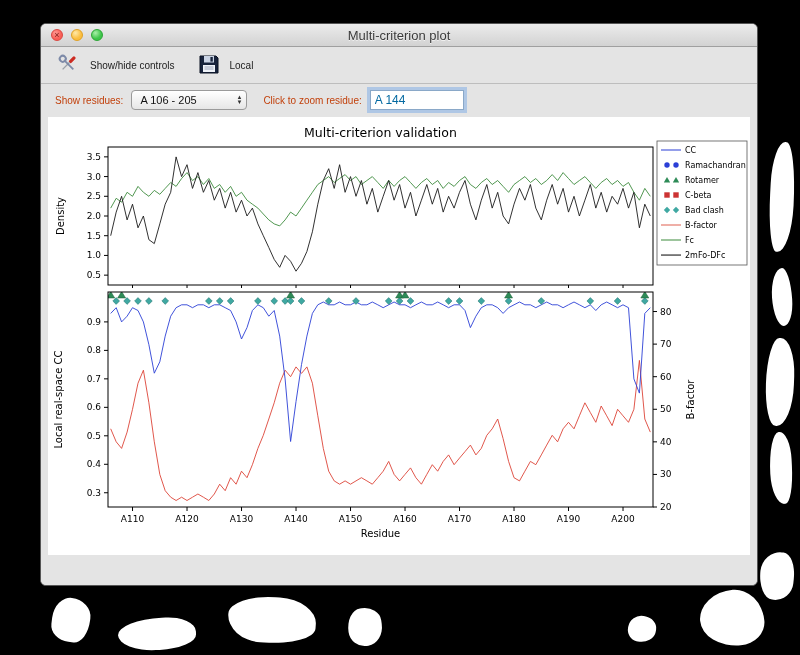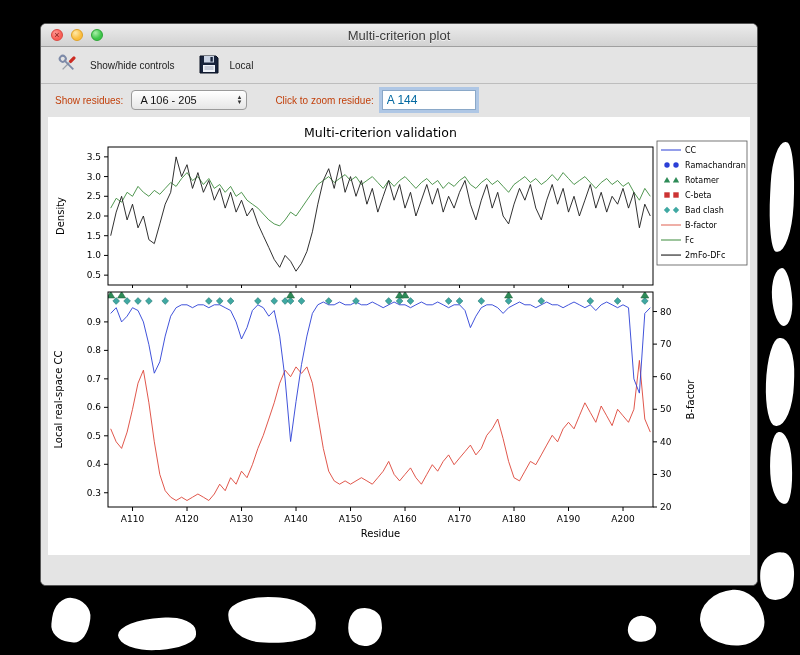--- a/index.html
+++ b/index.html
@@ -110,21 +110,21 @@
 
   <div class="controls">
     <span class="ctl-label">Show residues:</span>
     <div class="popup">
       <span>A 106 - 205</span>
       <span class="arrows">
           <span>▲</span>
           <span>▼</span>
         </span>
     </div>
-    <span class="ctl-label" style="margin-left:20px;">Click to zoom residue:</span>
+    <span class="ctl-label" style="margin-left:8px;">Click to zoom residue:</span>
     <input class="zoom-input" type="text" value="A 144" style="">
   </div>
 
   <div class="figure-wrap">
     <div class="figure">
       <svg id="plot-svg" viewBox="0 0 702 438">
           <defs>
             <clipPath id="clipTop">
               <rect x="60" y="30" width="545" height="138"></rect>
             </clipPath>

